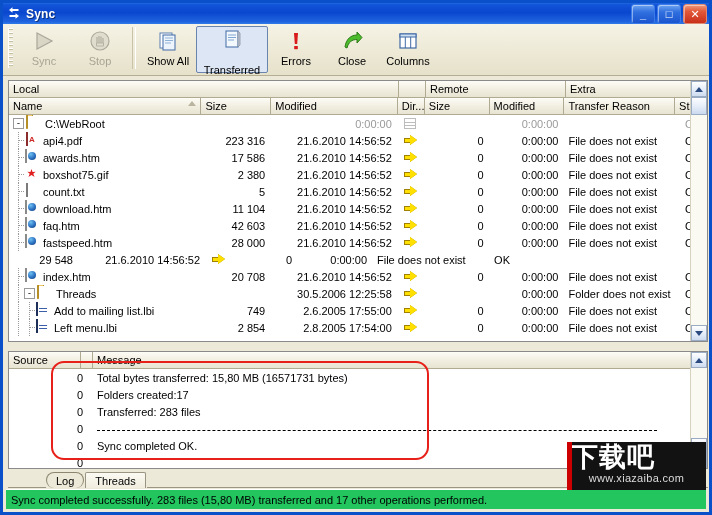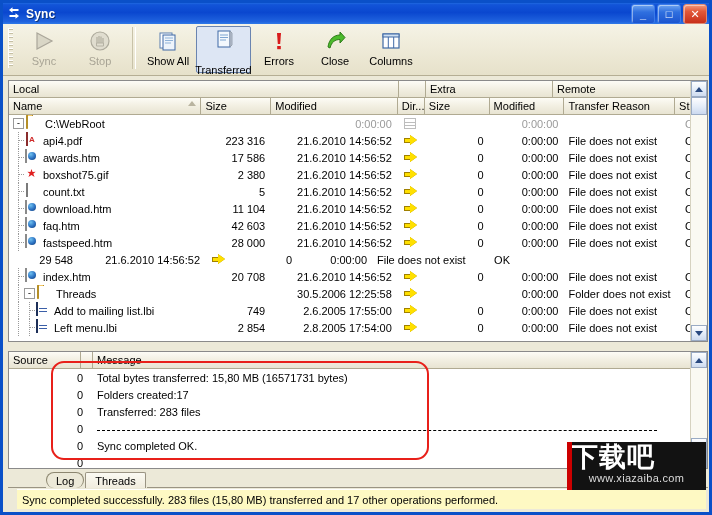--- a/index.html
+++ b/index.html
@@ -57,21 +57,21 @@
   .tbtn{
     width:56px;height:47px;margin-top:2px;
     display:flex;flex-direction:column;align-items:center;justify-content:flex-start;
     box-sizing:border-box;border:1px solid transparent;border-radius:2px;
     cursor:default;
   }
   .tbtn .ticon{height:28px;display:flex;align-items:center;justify-content:center;}
   .tbtn .tlbl{font-size:11px;color:#000;line-height:12px;white-space:nowrap;}
   .tbtn.disabled .tlbl{color:#a8a495;}
   .tbtn.active{border:1px solid #6a84b0;background:#dde6f4;}
-  .tbtn.wide{width:55px;gap:13px;}
+  .tbtn.wide{width:72px;gap:13px;}
   .tsep{width:2px;height:42px;margin:3px 4px 0 4px;border-left:1px solid #c8c2a8;border-right:1px solid #fff;}
 
   
   .filepane{
     position:absolute;left:5px;top:77px;width:700px;height:262px;
     background:#fff;border:1px solid #8a8a8a;box-sizing:border-box;
     overflow:hidden;
   }
   .hdr-group,.hdr-cols{display:flex;height:17px;box-sizing:border-box;}
   .hdr-group{border-bottom:3px solid #15803d;}
@@ -172,22 +172,22 @@
     height:16px;box-sizing:border-box;padding:1px 9px 0 9px;font-size:11px;
     background:linear-gradient(180deg,#fbfaf3 0%,#f0ecdd 100%);
     border:1px solid #9a9483;border-bottom:none;
     border-radius:2px 2px 0 0;margin-right:1px;line-height:14px;
   }
   .tab.active{background:#ece9d8;border-color:#8c8670;border-radius:8px;}
   .tab-filler{flex:1;border-bottom:1px solid #9a9483;height:1px;}
 
   
   .statusbar{
-    position:absolute;left:14px;right:3px;bottom:3px;height:19px;
-    background:#fef9c3;border-top:1px solid #fff;
+    position:absolute;left:3px;right:3px;bottom:3px;height:19px;
+    background:#22c55e;border-top:1px solid #fff;
     display:flex;align-items:center;padding-left:5px;font-size:11px;color:#000;
   }
   .wm{
     position:absolute;right:3px;bottom:22px;width:139px;height:48px;
     background:#121212;overflow:hidden;
   }
   .wm-cn{color:#fff;font-weight:bold;font-size:27px;line-height:30px;letter-spacing:1px;
     font-family:"DejaVu Sans",sans-serif;padding-left:4px;}
   .wm-url{color:#dcdcdc;font-size:11px;text-align:center;line-height:12px;letter-spacing:.3px;}
   .wm-bar{position:absolute;left:0;top:0;width:5px;height:100%;background:#c00;}
@@ -294,22 +294,22 @@
       </div>
       <div class="tlbl">Columns</div>
     </div>
   </div>
 
   <div class="filepane">
 
     <div class="hdr-group">
       <div class="hcell" style="width:390px">Local</div>
       <div class="hcell" style="width:27px"></div>
+      <div class="hcell" style="width:140px">Remote</div>
       <div class="hcell" style="width:127px">Extra</div>
-      <div class="hcell" style="width:140px">Remote</div>
     </div>
 
     <div class="hdr-cols">
       <div class="hcell" style="width:193px">
         <span>Name</span>
         <span class="sortmark"></span>
       </div>
       <div class="hcell" style="width:70px">Size</div>
       <div class="hcell" style="width:127px">Modified</div>
       <div class="hcell" style="width:27px">Dir...</div>

